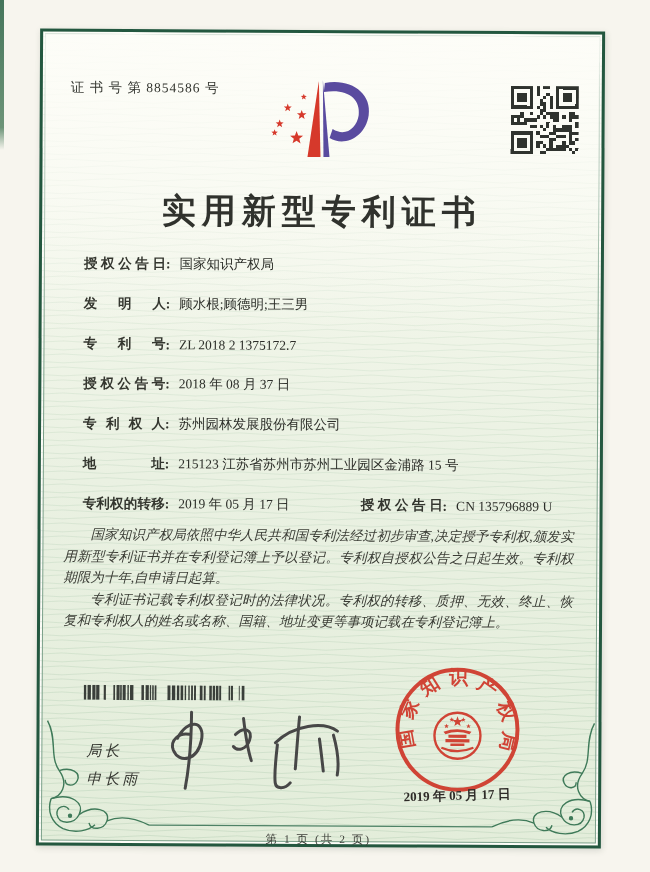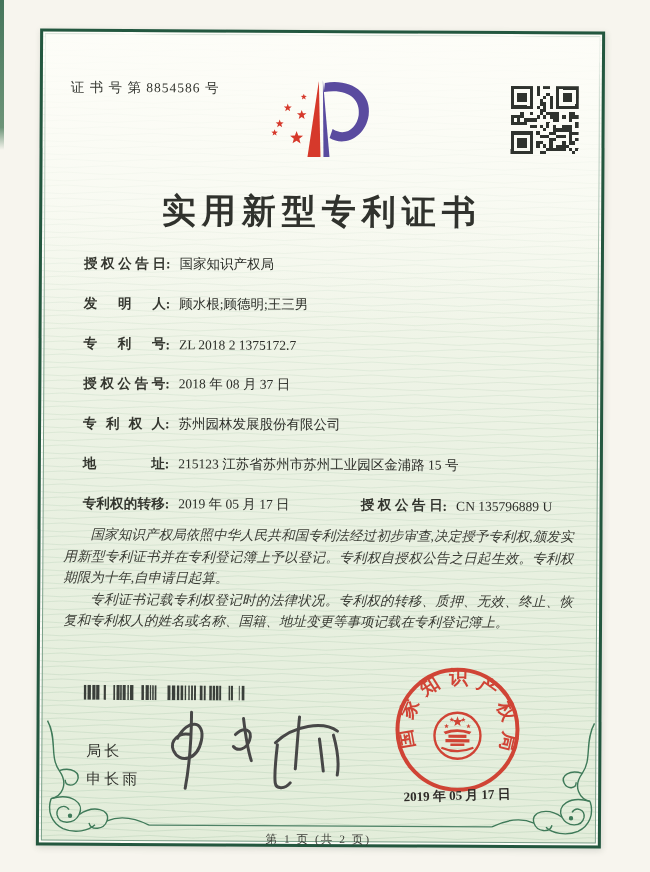--- a/index.html
+++ b/index.html
@@ -31,21 +31,21 @@
   .lbl{display:inline-block;width:82px;text-align:justify;text-align-last:justify;
     font-weight:700;color:#34362f;vertical-align:bottom;}
   .colon{font-weight:700;color:#34362f;}
   .val{margin-left:9px;font-weight:500;color:#2c2e29;}
 
   .paras{position:absolute;left:23px;right:26px;top:492px;font-size:13.5px;
     line-height:21.5px;text-align:justify;color:#3a3c35;font-style:italic;}
   .paras p{margin:0;text-indent:2em;}
 
   .barcode{position:absolute;left:44px;top:653px;width:165px;height:15px;}
-  .signer{position:absolute;left:47px;top:710px;font-size:15px;letter-spacing:3px;color:#33352f;}
+  .signer{position:absolute;left:47px;top:710px;font-size:15px;letter-spacing:3px;color:#33352f;font-style:italic;}
   .signer div{margin-bottom:9px;}
   .signature{position:absolute;left:108px;top:672px;width:210px;height:105px;}
 
   .seal{position:absolute;left:352px;top:630px;width:132px;height:132px;}
   .seal-date{position:absolute;left:350px;top:753px;width:136px;text-align:center;
     font-size:13px;font-weight:600;color:#2e2b28;transform:rotate(-2deg);}
   .footer{position:absolute;left:0;right:0;top:799px;text-align:center;
     font-size:11.5px;letter-spacing:2px;color:#3c3e38;}
   .flourish{position:absolute;left:2px;right:2px;bottom:2px;height:122px;z-index:2;}
 </style>

